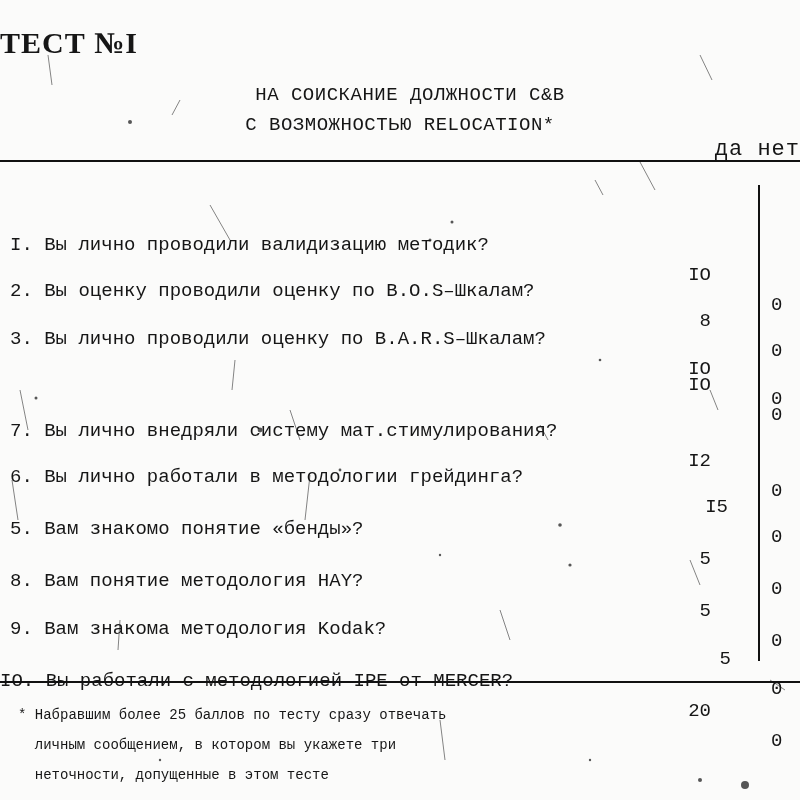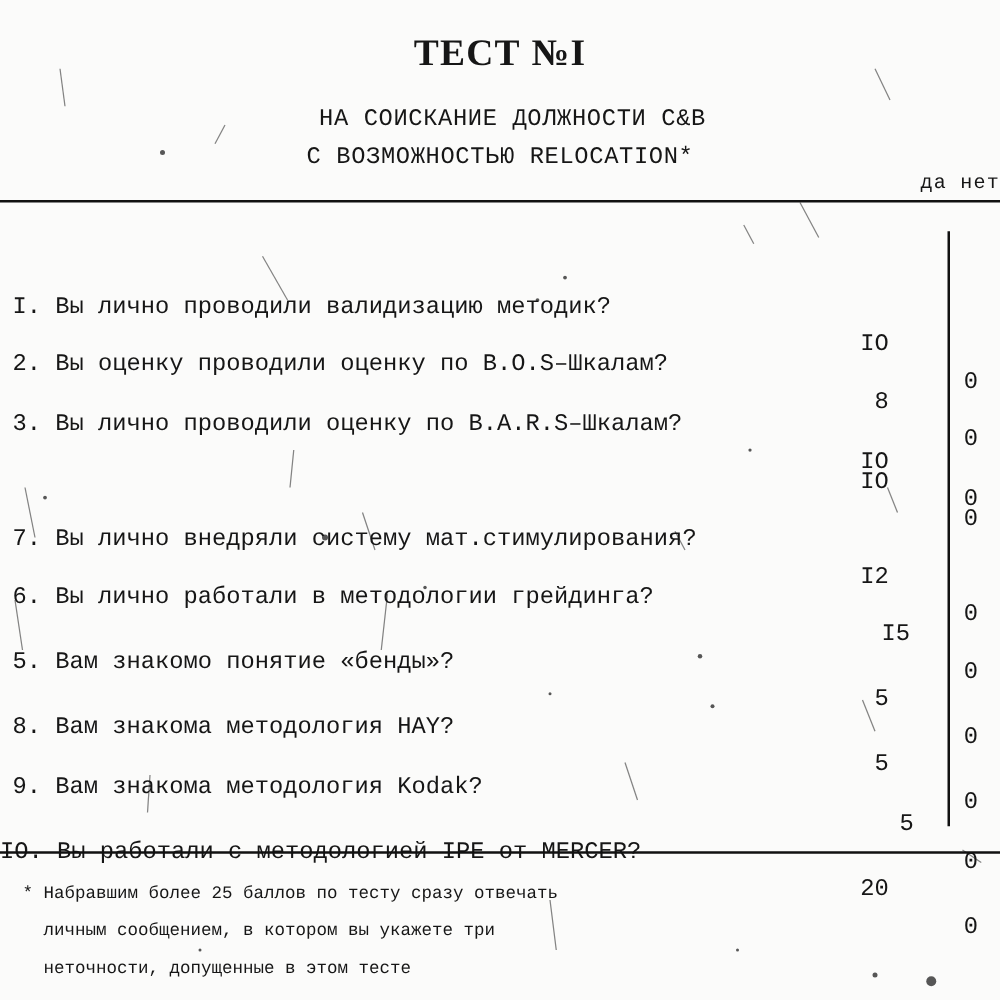--- a/index.html
+++ b/index.html
@@ -4,32 +4,32 @@
   <style>
     html, body { margin:0; padding:0; }
     body {
       width:800px; height:800px; overflow:hidden; position:relative;
       background:#fbfbfa;
       font-family: "Liberation Mono", "DejaVu Sans Mono", monospace;
       color:#161616;
     }
     .noise { position:absolute; inset:0; pointer-events:none; }
     .title {
-      position:absolute; left:0; width:800px; top:26px; text-align:center;
+      position:absolute; left:0; width:800px; top:26px; 
       font-family: "Liberation Serif", "DejaVu Serif", serif;
       font-weight:bold; font-size:30px; letter-spacing:1px;
     }
     .subtitle {
       position:absolute; left:0; width:800px; text-align:center;
       font-family: "Liberation Mono", monospace; font-size:19px; letter-spacing:0.5px;
     }
     .sub1 { top:84px; left:10px; }
     .sub2 { top:114px; left:0px; }
     .yesno {
-      position:absolute; right:0px; top:137px; font-size:16px; letter-spacing:1px;
+      position:absolute; right:0px; top:137px; font-size:22px; letter-spacing:1px;
     }
     .hline { position:absolute; left:0; width:800px; height:2px; background:#111; }
     .vline { position:absolute; left:758px; width:2px; background:#111; top:185px; height:476px; }
     .row {
       position:absolute; left:0; width:763px; height:30px; font-size:19px;
       line-height:30px; white-space:pre;
     }
     .row .q { position:absolute; left:10px; }
     .row .yes { position:absolute; right:52px; text-align:left; }
     .row .no { position:absolute; left:771px; }
@@ -121,21 +121,21 @@
     <span class="q"><span>6.</span> <span>Вы лично работали в методологии грейдинга?</span></span>
     <span class="yes">I5</span>
     <span class="no">0</span>
   </div>
   <div class="row" style="top:484px;">
     <span class="q"><span>5.</span> <span>Вам знакомо понятие «бенды»?</span></span>
     <span class="yes">5</span>
     <span class="no">0</span>
   </div>
   <div class="row" style="top:536px;">
-    <span class="q"><span>8.</span> <span>Вам знакома методология HAY?</span></span>
+    <span class="q"><span>8.</span> <span>Вам понятие методология HAY?</span></span>
     <span class="yes">5</span>
     <span class="no">0</span>
   </div>
   <div class="row" style="top:584px;padding-left:20px;">
     <span class="q"><span>9.</span> <span>Вам знакома методология Kodak?</span></span>
     <span class="yes">5</span>
     <span class="no">0</span>
   </div>
   <div class="row" style="top:636px;">
     <span class="q" style="left:0px;"><span>IO.</span> <span>Вы работали с методологией IPE от MERCER?</span></span>

